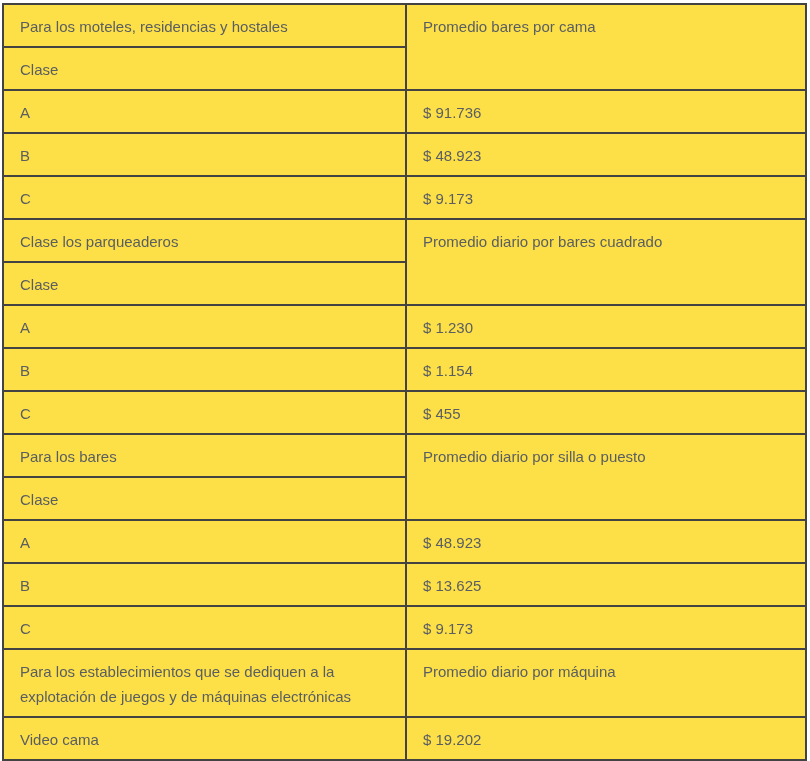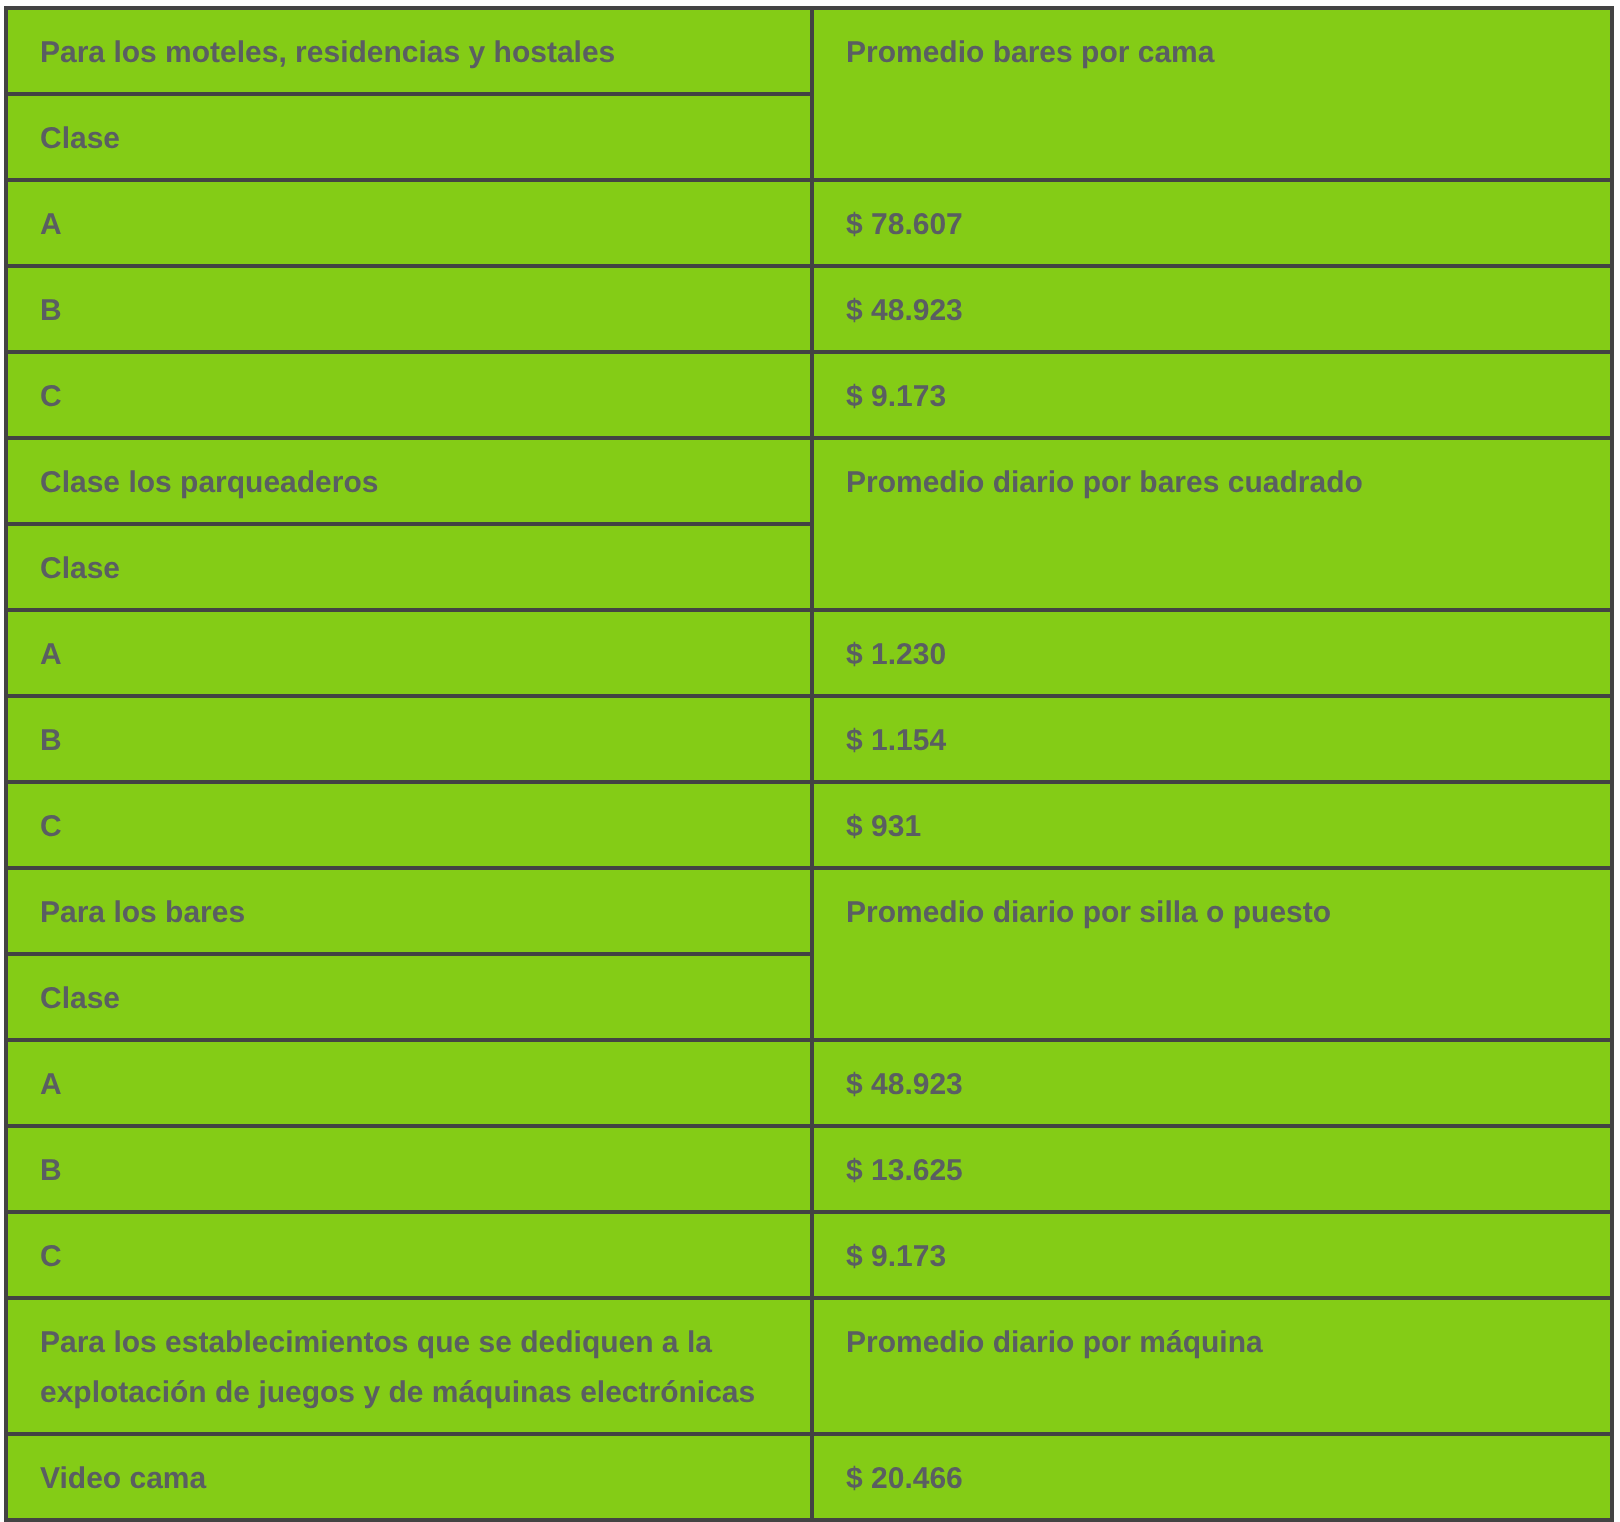--- a/index.html
+++ b/index.html
@@ -21,23 +21,22 @@
   col.col-right { width: 400px; }
   td {
     border: 2px solid #434343;
     color: #5a5e62;
     font-size: 15px;
     line-height: 25px;
     padding: 9px 15px 7px 16px;
     vertical-align: top;
     height: 40px;
     box-sizing: border-box;
-    background: #84cc16;
+    background: #fde047;
     overflow: hidden;
-    font-weight: bold;
   }
   tr.row-tall td { height: 64px; }
   td.cell-unit-merged { vertical-align: top; }
 </style>
 </head>
 <body>
 
 <table class="tariff-table">
   <colgroup>
     <col class="col-left">
@@ -47,21 +46,21 @@
 
     <tr>
       <td>Para los moteles, residencias y hostales</td>
       <td rowspan="2" class="cell-unit-merged">Promedio bares por cama</td>
     </tr>
     <tr>
       <td>Clase</td>
     </tr>
     <tr>
       <td>A</td>
-      <td>$ 78.607</td>
+      <td>$ 91.736</td>
     </tr>
     <tr>
       <td>B</td>
       <td>$ 48.923</td>
     </tr>
     <tr>
       <td>C</td>
       <td>$ 9.173</td>
     </tr>
 
@@ -75,21 +74,21 @@
     <tr>
       <td>A</td>
       <td>$ 1.230</td>
     </tr>
     <tr>
       <td>B</td>
       <td>$ 1.154</td>
     </tr>
     <tr>
       <td>C</td>
-      <td>$ 931</td>
+      <td>$ 455</td>
     </tr>
 
     <tr>
       <td>Para los bares</td>
       <td rowspan="2" class="cell-unit-merged">Promedio diario por silla o puesto</td>
     </tr>
     <tr>
       <td>Clase</td>
     </tr>
     <tr>
@@ -104,20 +103,20 @@
       <td>C</td>
       <td>$ 9.173</td>
     </tr>
 
     <tr class="row-tall">
       <td>Para los establecimientos que se dediquen a la explotación de juegos y de máquinas electrónicas</td>
       <td>Promedio diario por máquina</td>
     </tr>
     <tr>
       <td>Video cama</td>
-      <td>$ 20.466</td>
+      <td>$ 19.202</td>
     </tr>
     <tr>
       <td>Otros</td>
       <td>$ 18.348</td>
     </tr>
   </tbody>
 </table>
 
 </body></html>

